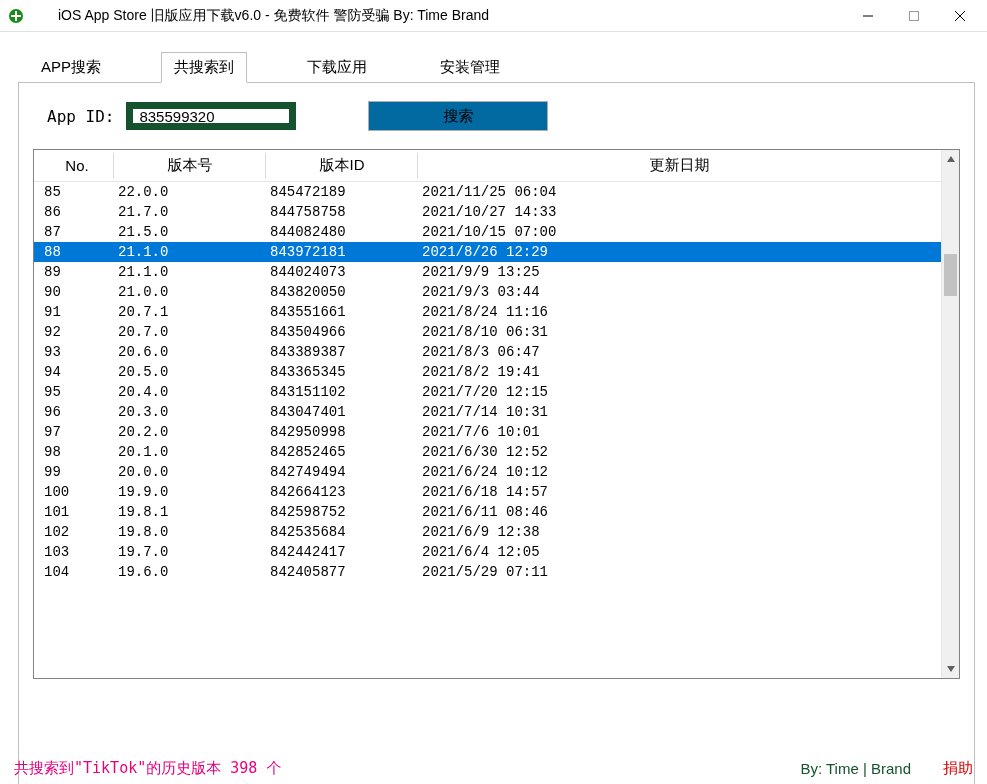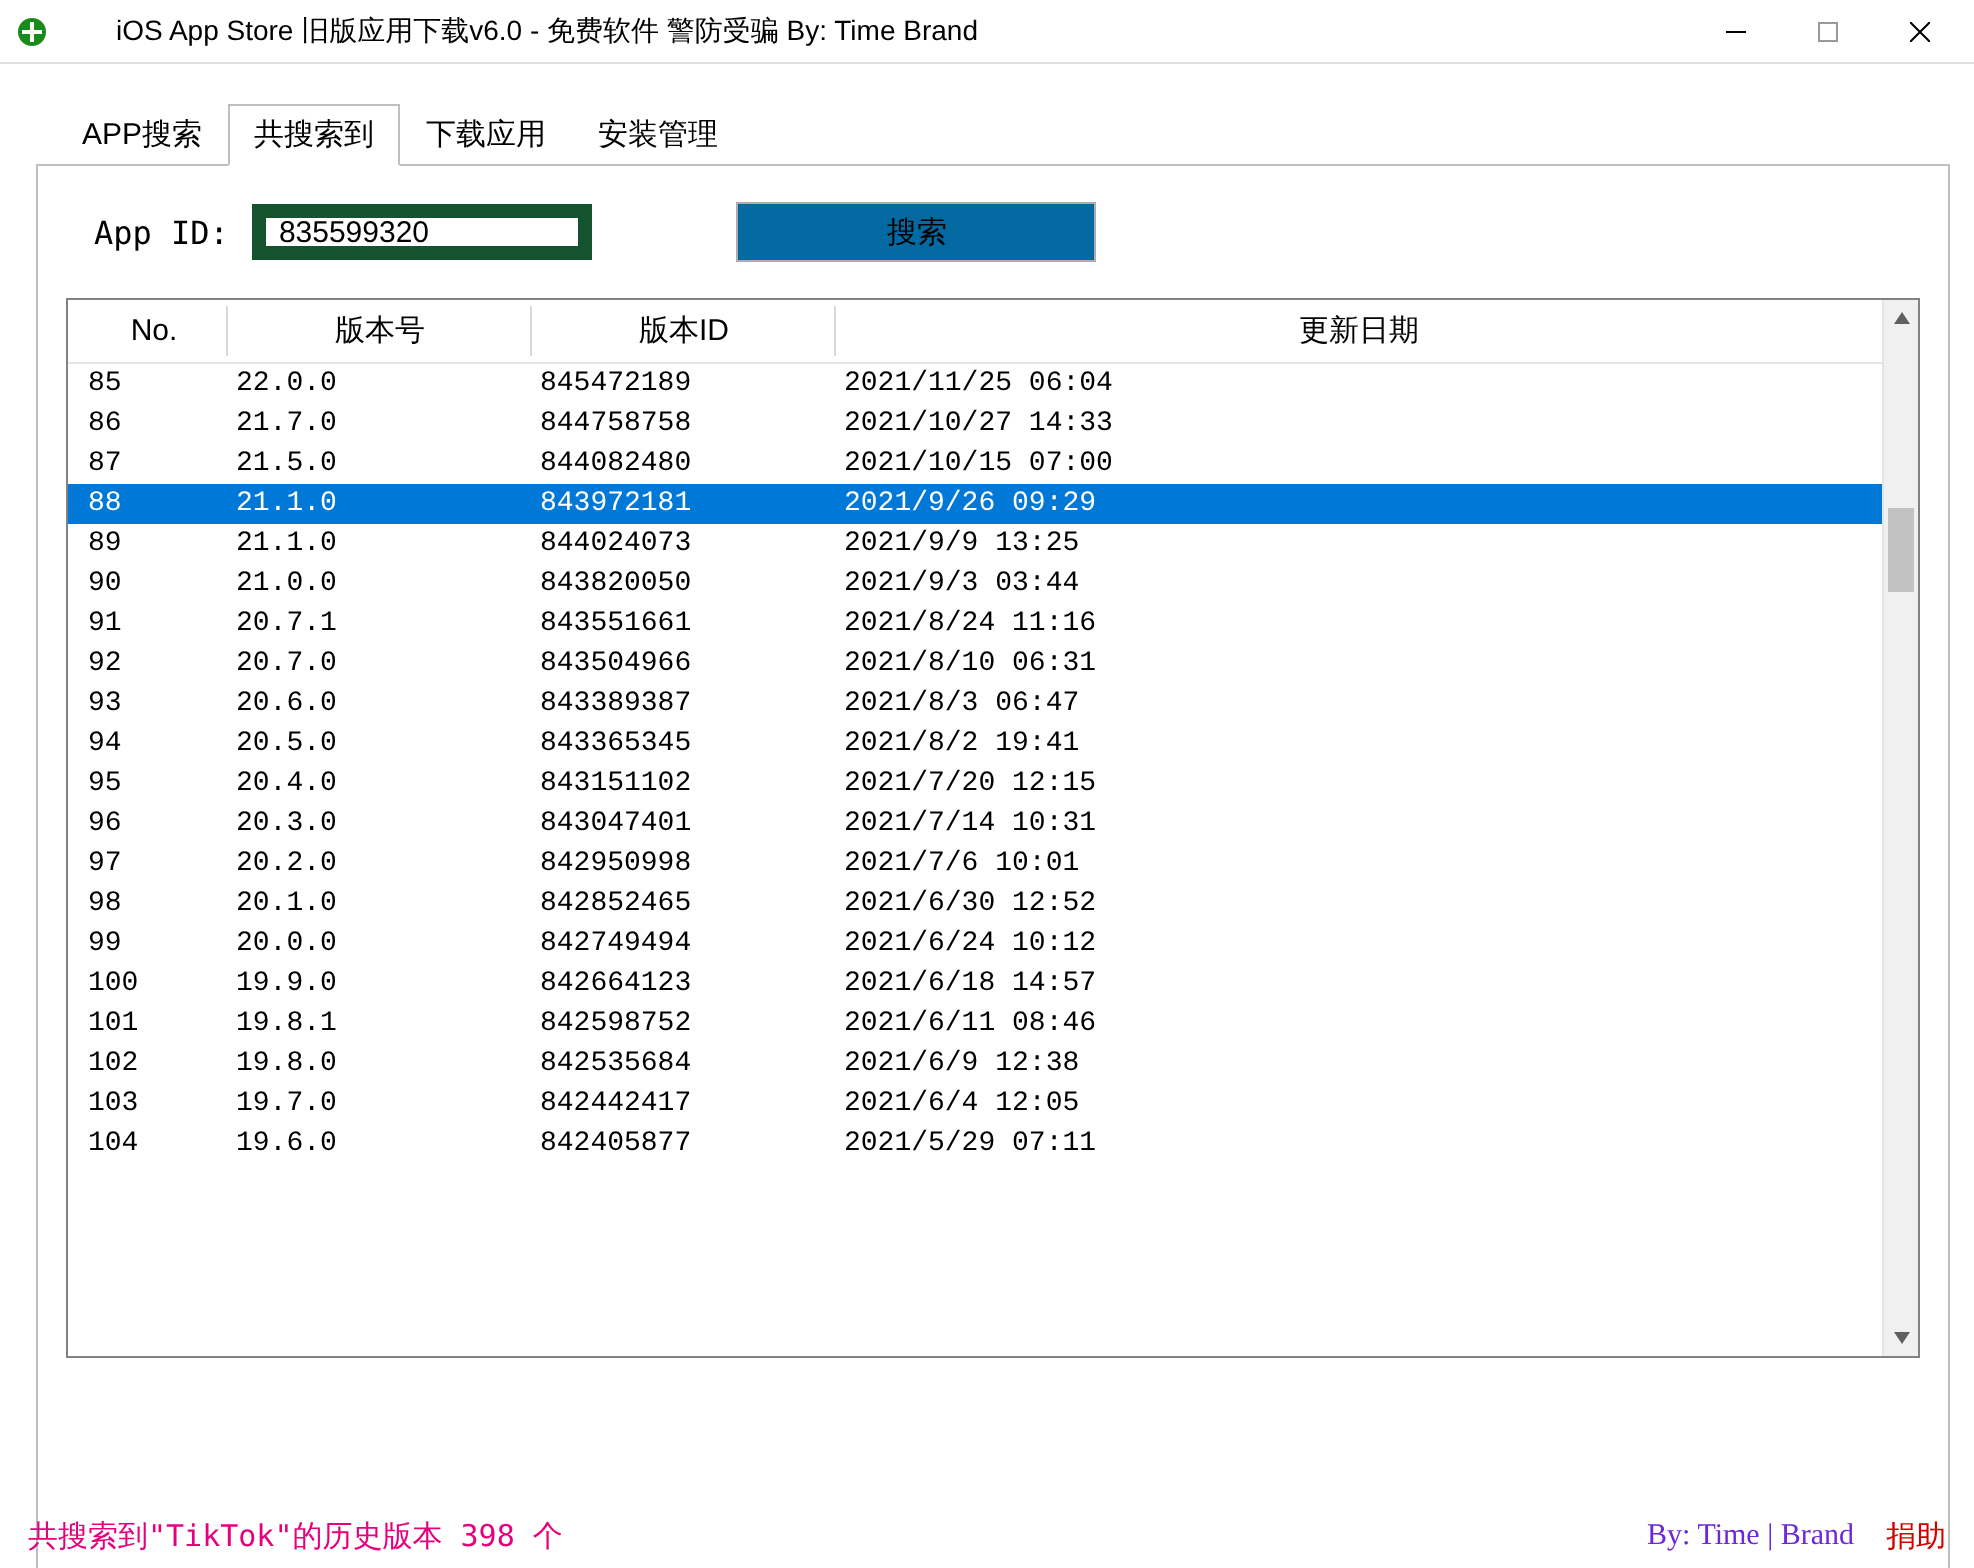--- a/index.html
+++ b/index.html
@@ -10,21 +10,21 @@
     .title-bar .app-icon { width: 16px; height: 16px; margin: 0 6px 0 4px; }
     .title-bar .title { flex: 1; font-size: 14px; color: #000; }
     .win-controls { display: flex; }
     .win-btn { width: 46px; height: 30px; display: flex; align-items: center; justify-content: center; color: #222; }
     .win-btn svg { width: 10px; height: 10px; }
 
     
     .content { padding: 20px 12px 0 18px; }
 
     
-    .tabs { display: flex; align-items: flex-start; margin-left: 10px; }
+    .tabs { display: flex; align-items: flex-start; margin-left: 10px; gap: 47px; }
     .tab { padding: 5px 12px 5px 12px; font-size: 15px; color: #000; border: 1px solid transparent; cursor: default; position: relative; }
     .tab.active { border: 1px solid #bfbfbf; border-bottom: 1px solid #fff; background: #fff; z-index: 2; border-radius: 0; }
     .tab-panel-border { border: 1px solid #bfbfbf; margin-top: -1px; padding: 18px 14px 8px 14px; height: 740px; position: relative; }
 
     
     .search-row { display: flex; align-items: center; gap: 6px; padding-left: 14px; margin-bottom: 18px; }
     .search-row .label { font-size: 16px; font-family: "NSimSun","SimSun",monospace; margin-right: 6px; }
     .search-row input { width: 170px; height: 28px; padding: 2px 6px; font-size: 15px; font-family: Arial,sans-serif; border: 7px solid #14532d; }
     .search-row .search-btn { margin-left: 66px; width: 180px; height: 30px; font-size: 15px; background: #0369a1; border: 1px solid #adadad; cursor: default; }
 
@@ -46,21 +46,21 @@
     
     .scrollbar { width: 18px; background: #f0f0f0; border-left: 1px solid #e5e5e5; display: flex; flex-direction: column; }
     .sb-btn { height: 18px; display: flex; align-items: center; justify-content: center; color: #606060; font-size: 10px; }
     .sb-track { flex: 1; position: relative; }
     .sb-thumb { position: absolute; left: 2px; right: 2px; top: 86px; height: 42px; background: #c2c2c2; }
 
     
     .footer { position: absolute; bottom: 0; left: 0; right: 0; height: 30px; display: flex; align-items: center; padding: 0 14px 2px 14px; font-size: 15px; }
     .footer .status { color: #e6007e; font-family: "NSimSun","SimSun",monospace; font-weight: normal; }
     .footer .spacer { flex: 1; }
-    .footer .brand { color: #6d28d9; font-family: Liberation Serif, serif; margin-right: 16px; }
+    .footer .brand { color: #14532d; font-family: Liberation Sans, sans-serif; margin-right: 32px; }
     .footer .donate { color: #d40000; font-family: "NSimSun","SimSun",monospace; }
   </style>
 </head>
 <body>
 
 <div class="title-bar">
   <span class="app-icon">
     <svg viewBox="0 0 16 16">
         <circle cx="8" cy="8" r="7" fill="#1a8a1a"></circle>
         <rect x="7" y="3" width="2" height="10" fill="#fff"></rect>
@@ -132,21 +132,21 @@
               <tr>
                 <td class="col-no">87</td>
                 <td class="col-ver">21.5.0</td>
                 <td class="col-id">844082480</td>
                 <td class="col-date">2021/10/15 07:00</td>
               </tr>
               <tr class="selected">
                 <td class="col-no">88</td>
                 <td class="col-ver">21.1.0</td>
                 <td class="col-id">843972181</td>
-                <td class="col-date">2021/9/26 09:29</td>
+                <td class="col-date">2021/8/26 12:29</td>
               </tr>
               <tr>
                 <td class="col-no">89</td>
                 <td class="col-ver">21.1.0</td>
                 <td class="col-id">844024073</td>
                 <td class="col-date">2021/9/9 13:25</td>
               </tr>
               <tr>
                 <td class="col-no">90</td>
                 <td class="col-ver">21.0.0</td>

